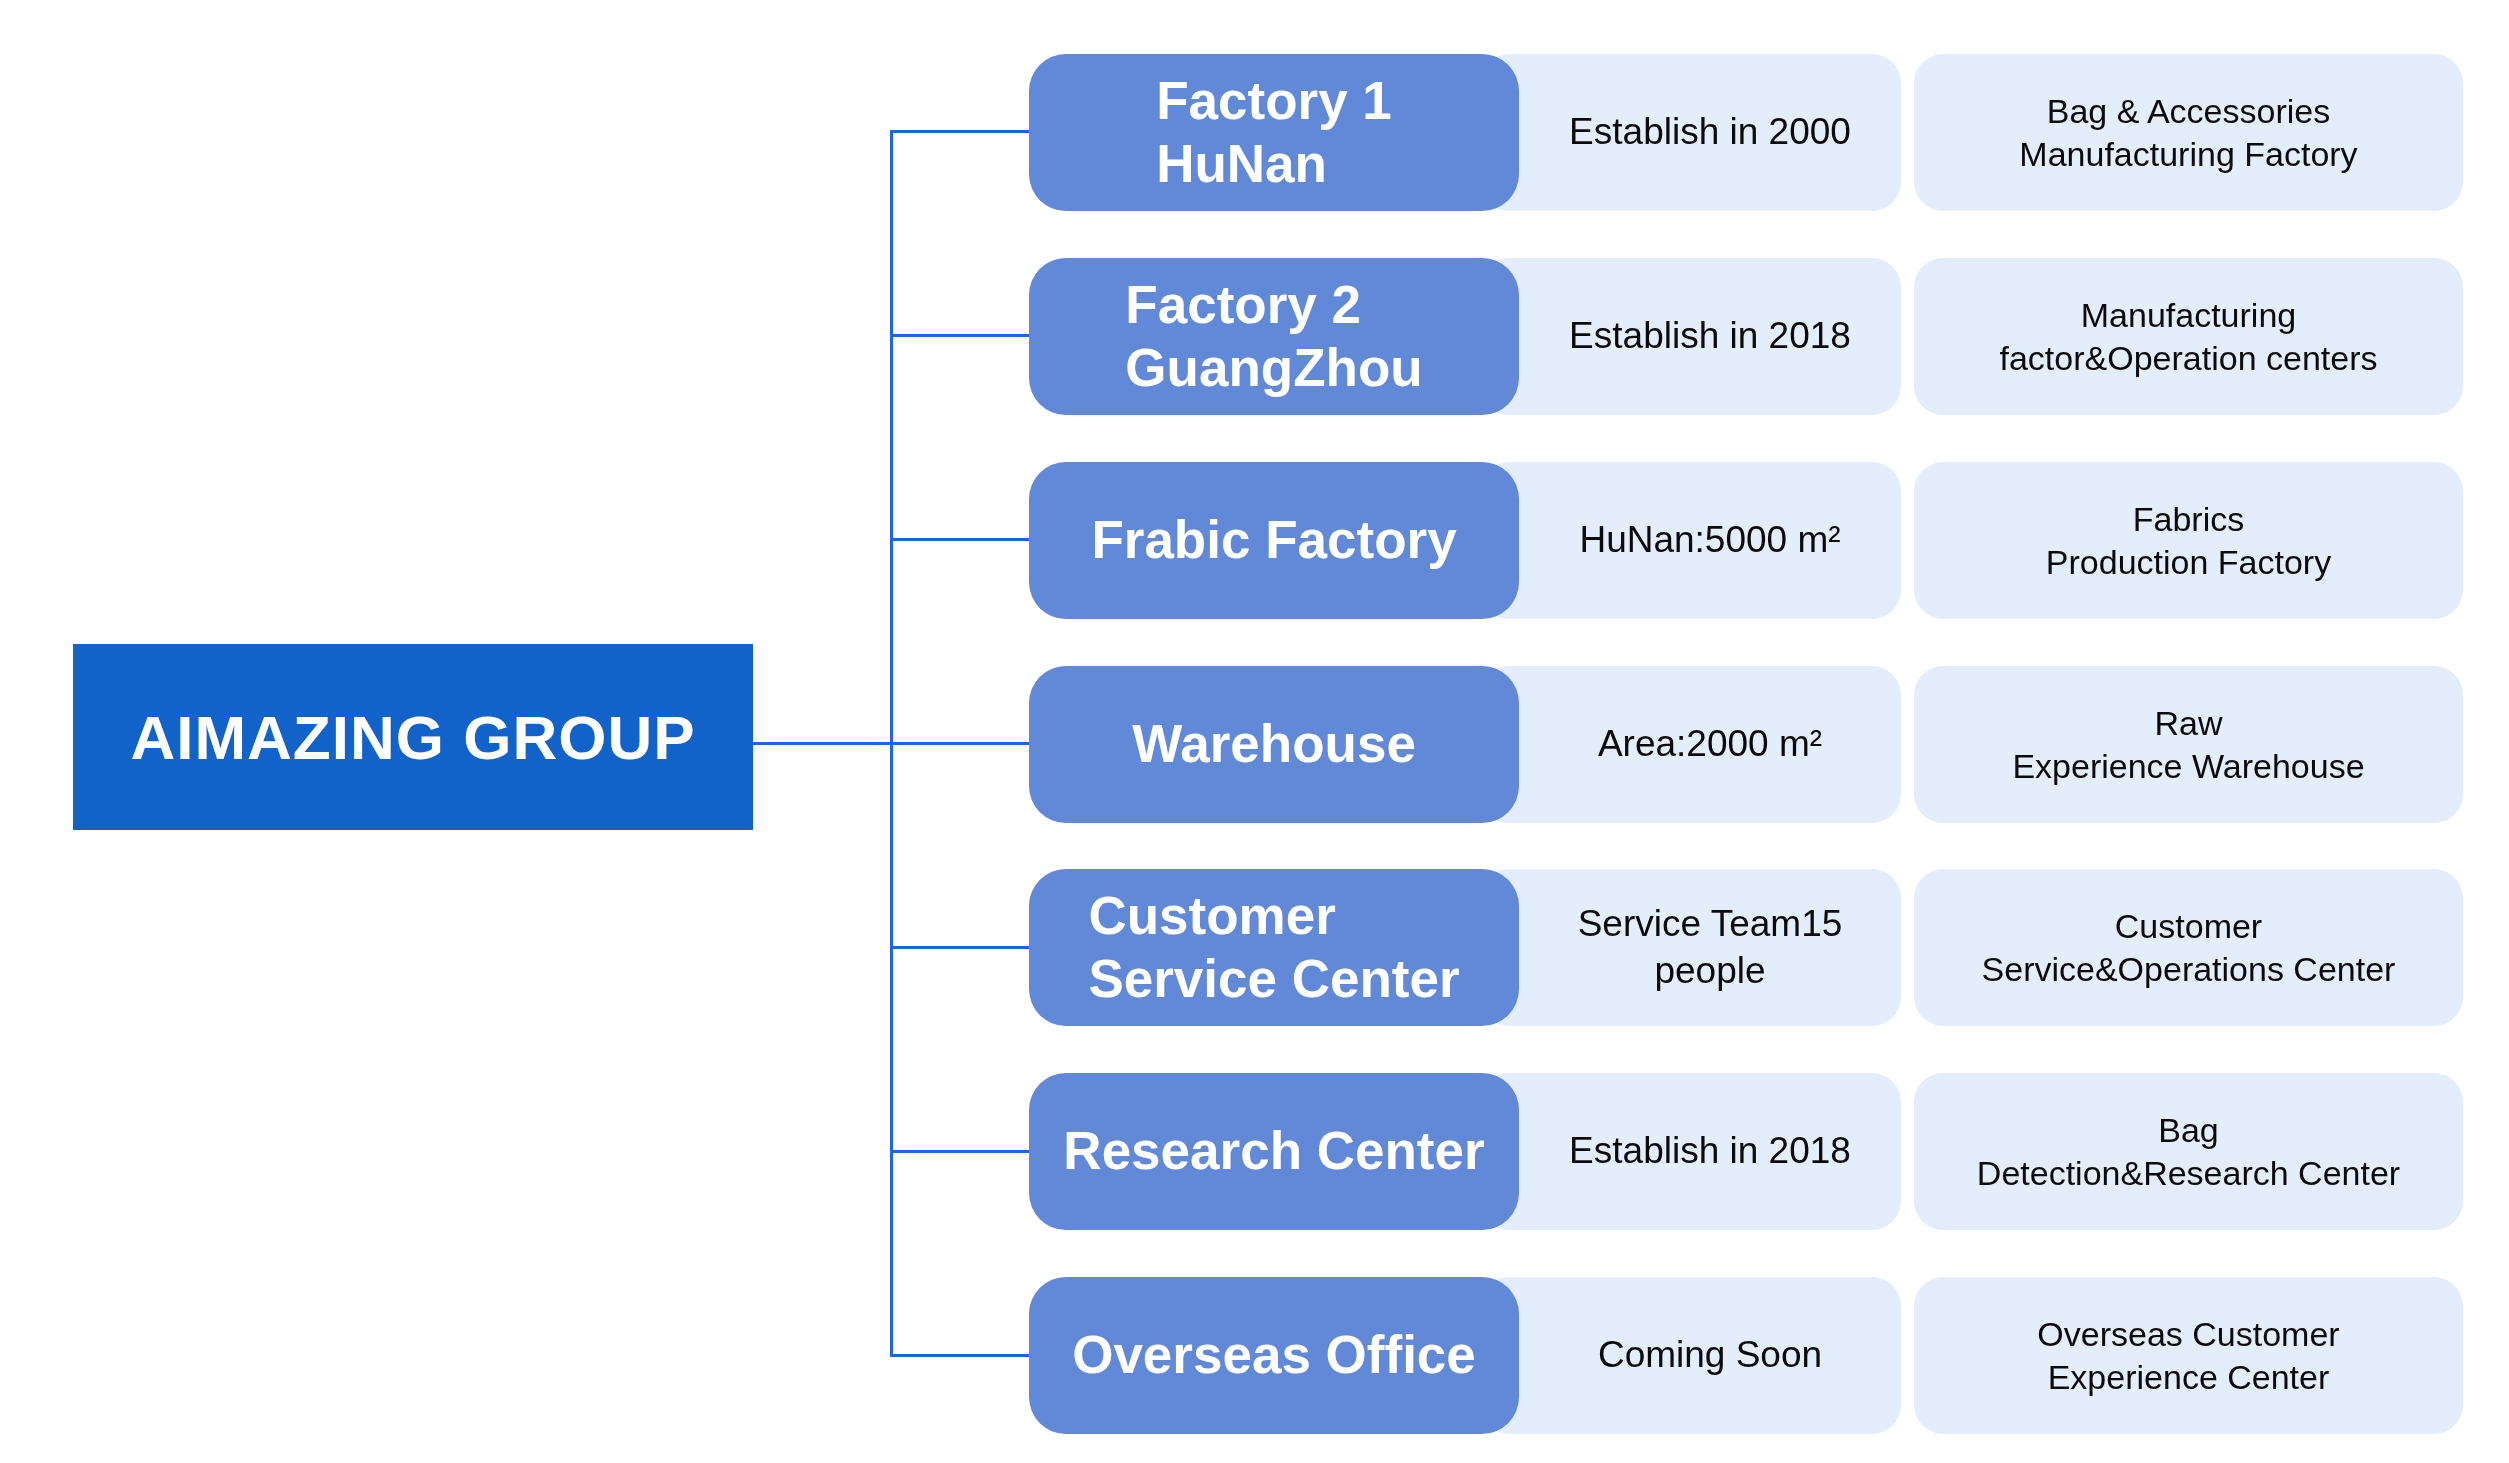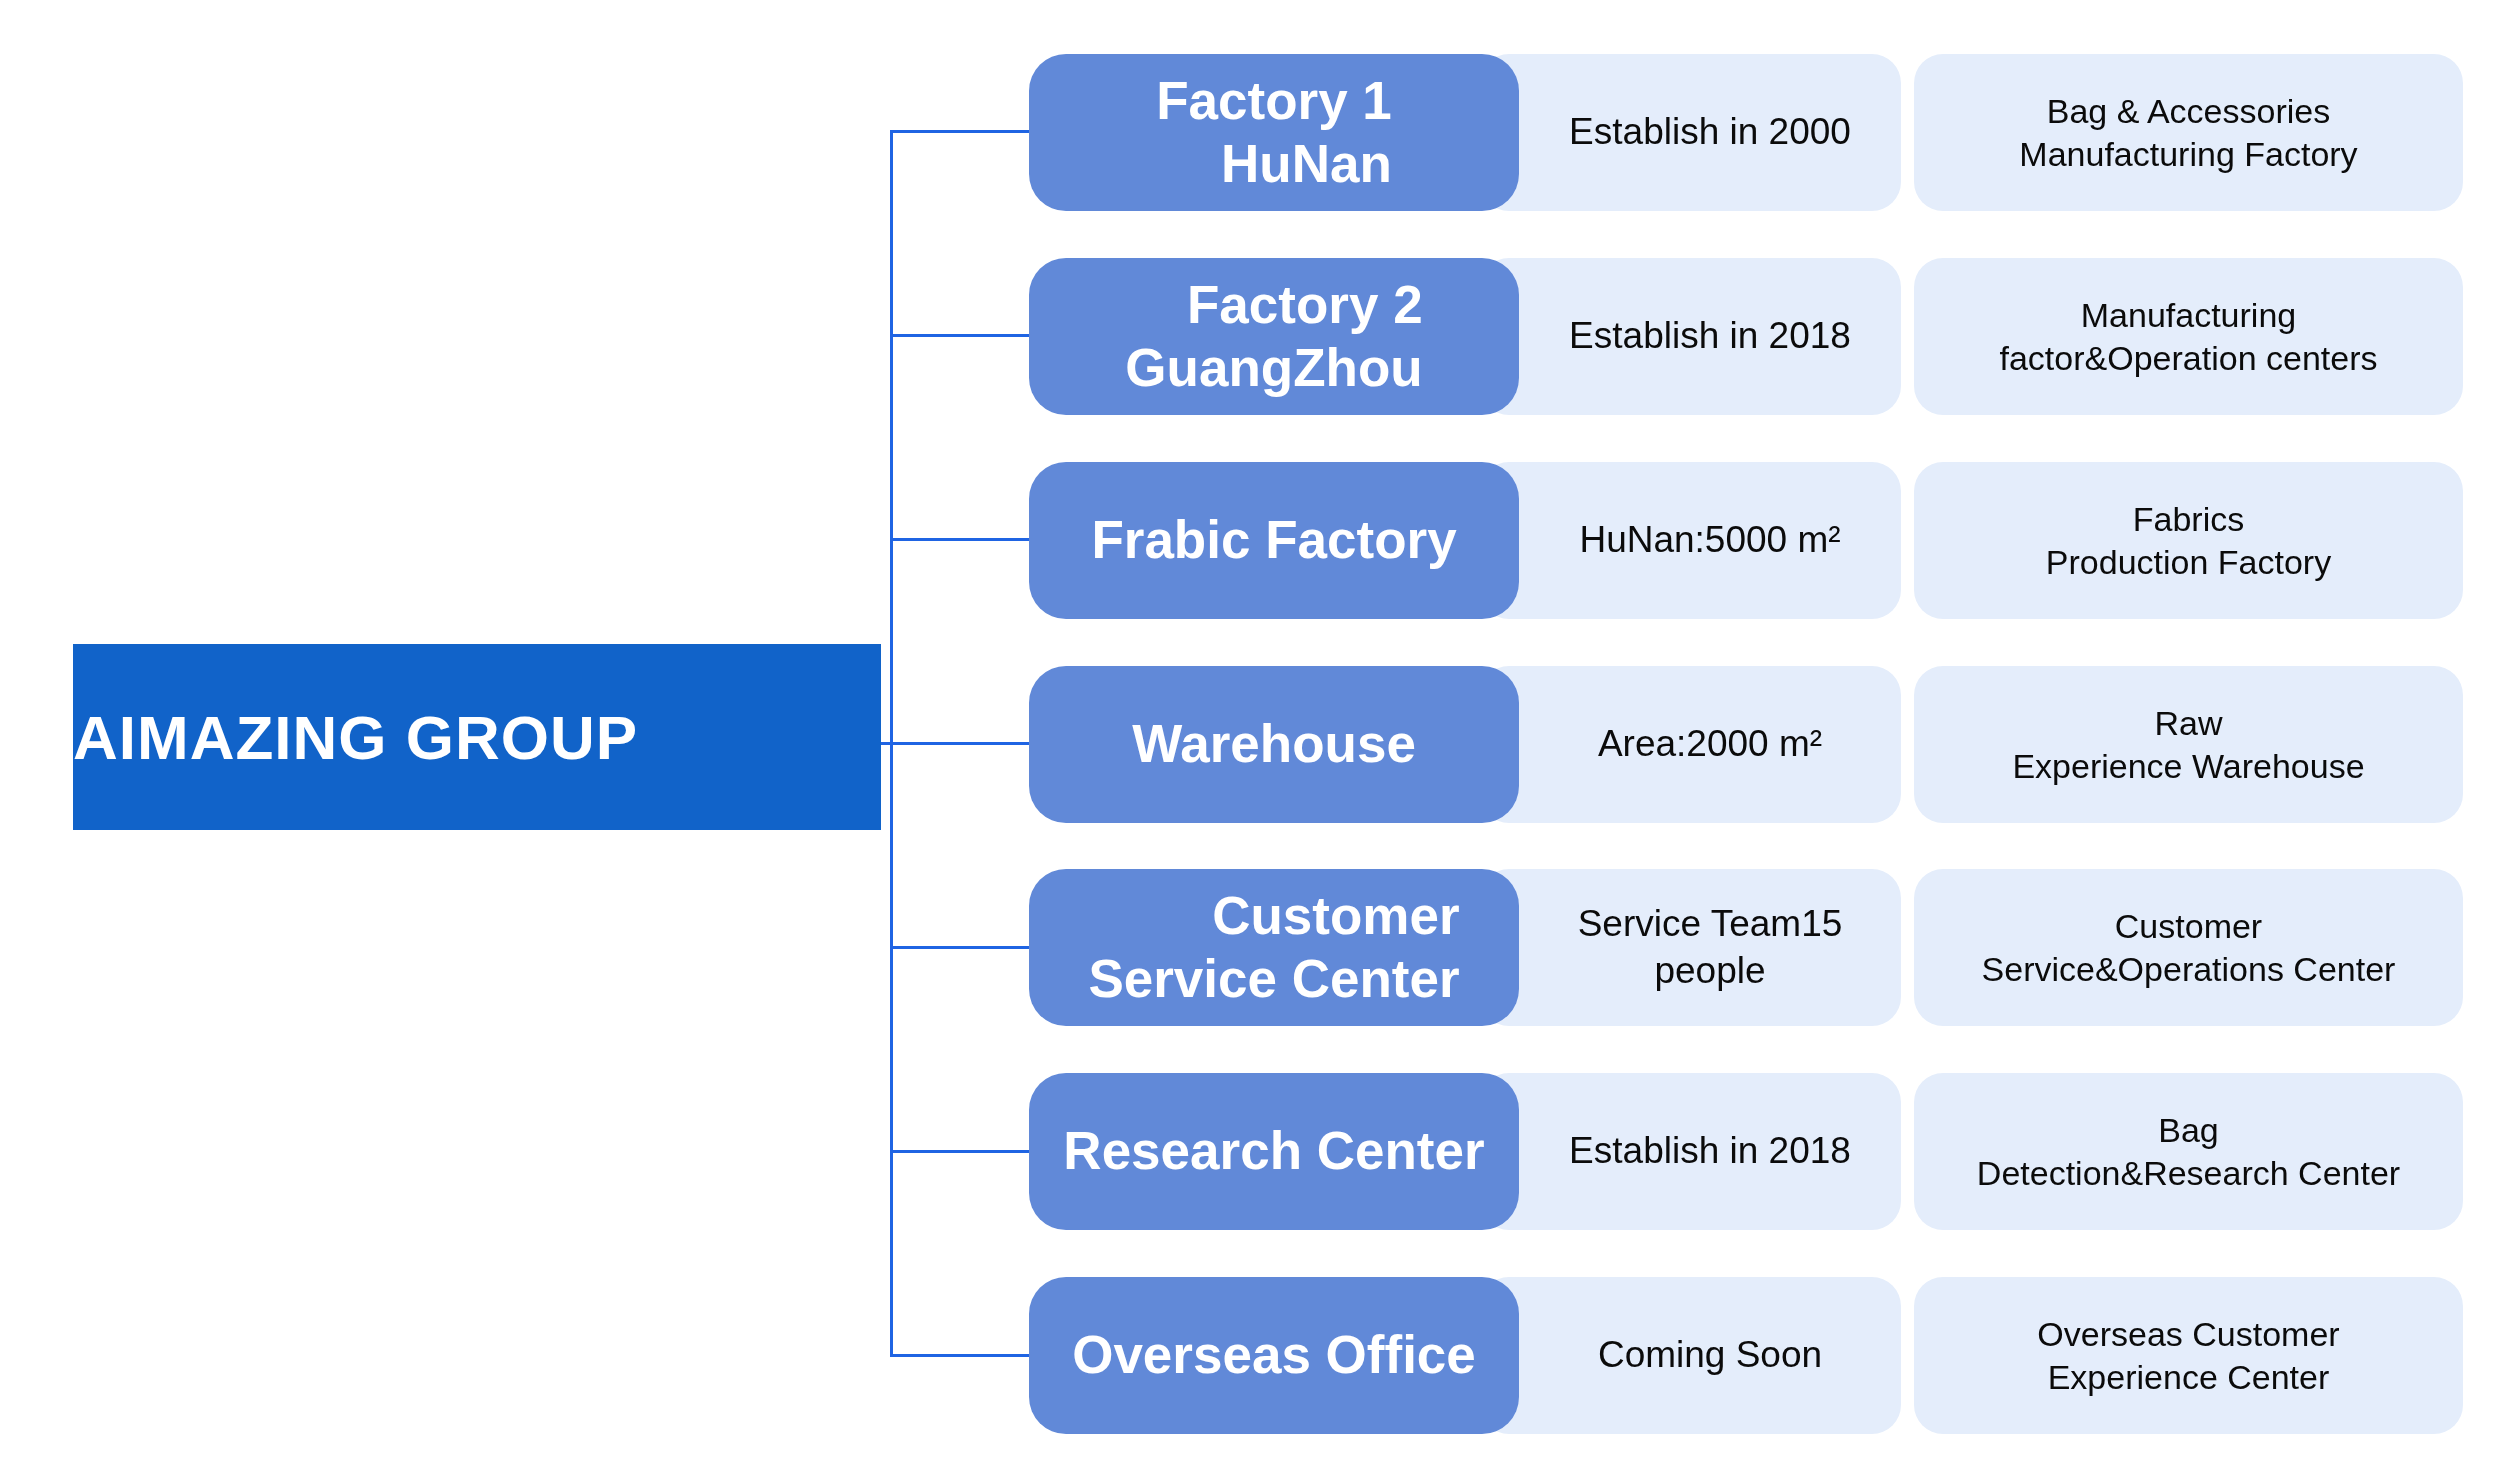--- a/index.html
+++ b/index.html
@@ -19,23 +19,23 @@
   .canvas {
     position: relative;
     width: 2509px; height: 1463px;
     background: #FFFFFF;
   }
 
   
   .root-node {
     position: absolute;
     left: 73px; top: 644px;
-    width: 808px; height: 186px;
+    width: 680px; height: 186px;
     background: var(--root-bg);
-    display: flex; align-items: center; justify-content: flex-start;
+    display: flex; align-items: center; justify-content: center;
     z-index: 3;
   }
   .root-node span {
     color: var(--node-text);
     font-size: 62px; font-weight: bold;
     letter-spacing: 1px;
     white-space: nowrap;
   }
 
   
@@ -65,21 +65,21 @@
   .row.r7 { top: 1277px; }
 
   .node {
     position: absolute;
     left: 1029px; top: 0;
     width: 490px; height: 157px;
     background: var(--node-bg);
     border-radius: 37px;
     display: flex; align-items: center; justify-content: center;
     z-index: 2;
-    text-align: right;
+    text-align: left;
   }
   .node span {
     color: var(--node-text);
     font-size: 53px; font-weight: bold;
     line-height: 1.18;
     white-space: pre-line;
   }
 
   .panel {
     position: absolute; top: 0;

